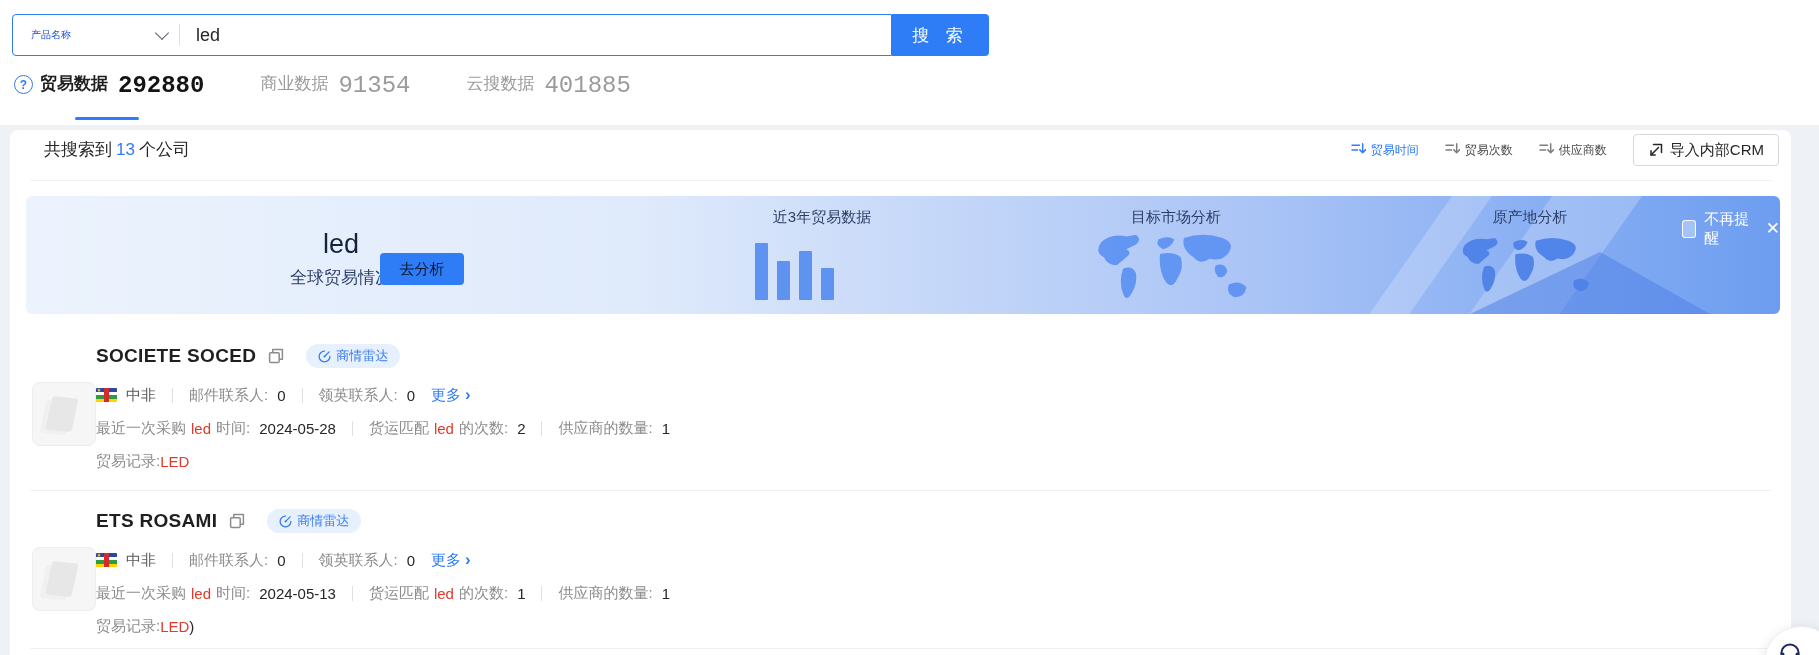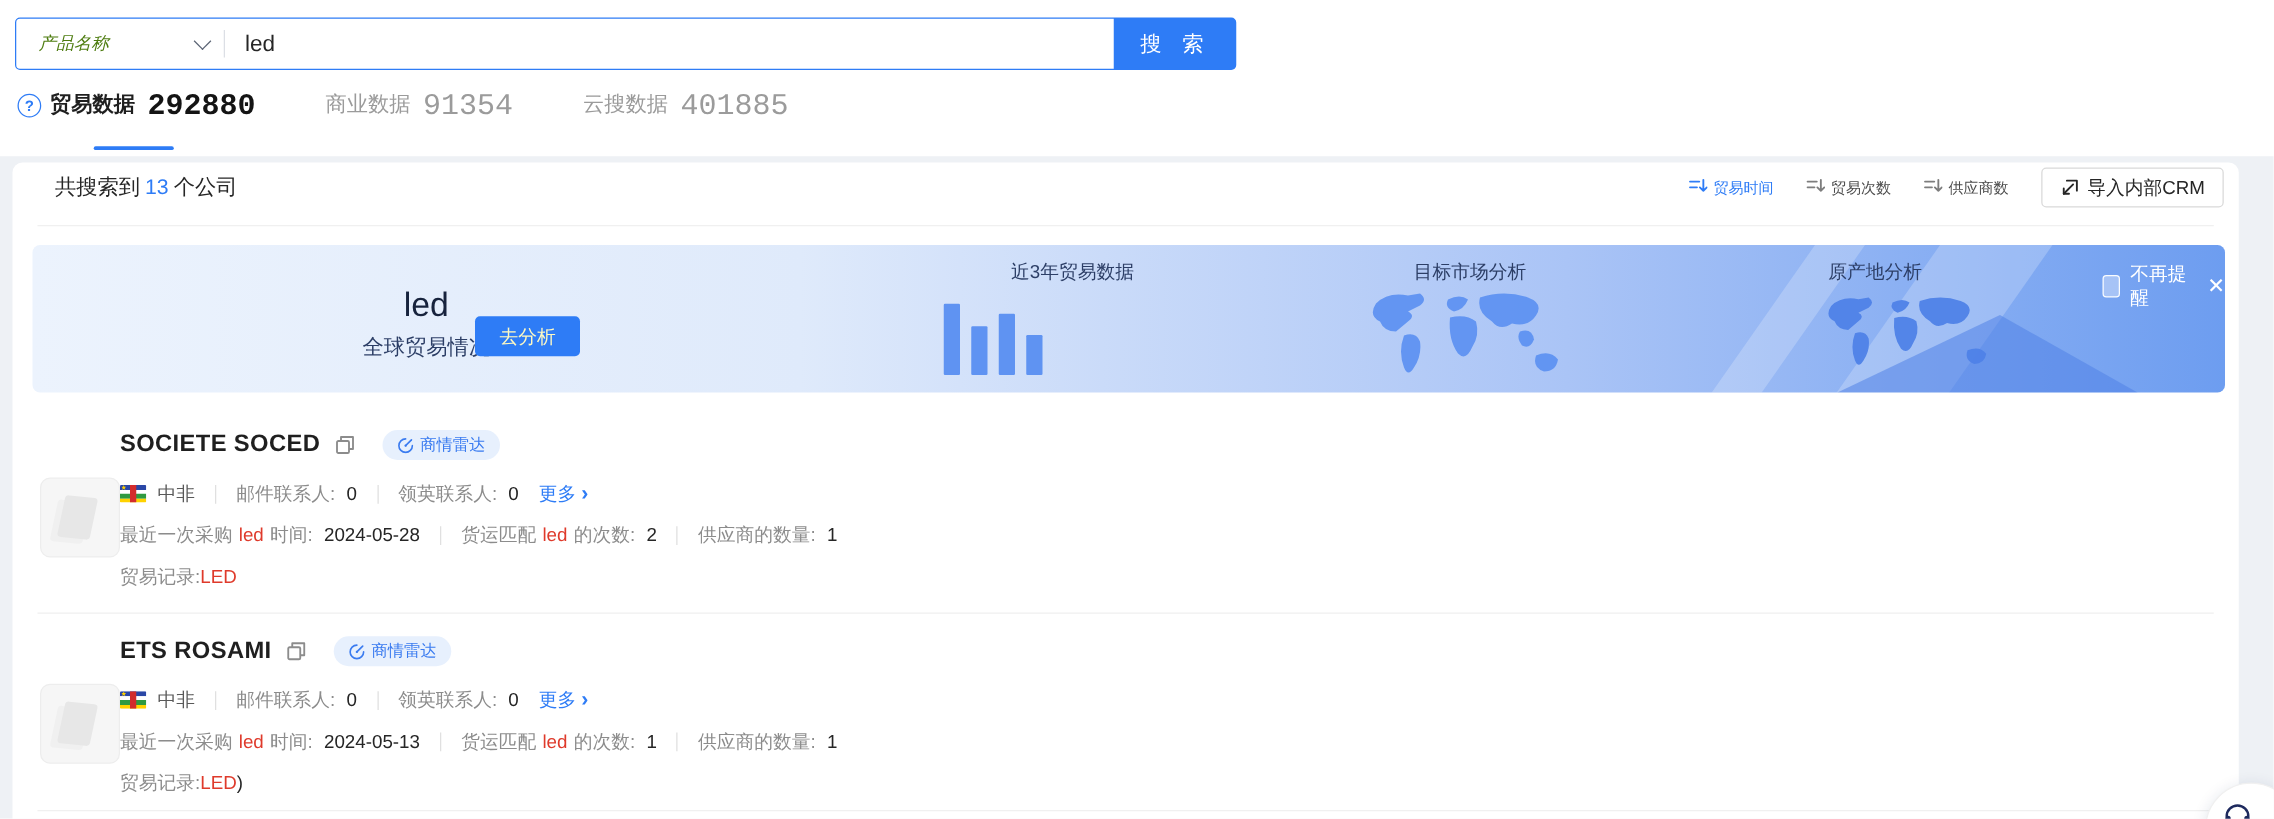--- a/index.html
+++ b/index.html
@@ -4,21 +4,21 @@
 <style>
   html,body{margin:0;padding:0;}
   body{width:1819px;height:655px;overflow:hidden;font-family:"Liberation Sans","DejaVu Sans",sans-serif;background:#fff;}
   .stage{position:relative;width:1819px;height:655px;overflow:hidden;}
 
   
   .header{position:absolute;left:0;top:0;width:100%;height:125px;background:#fff;}
   .search-wrap{position:absolute;left:12px;top:14px;display:flex;height:42px;}
   .search-box{display:flex;align-items:center;width:878px;height:40px;border:1px solid #2e7cf6;border-radius:4px 0 0 4px;background:#fff;}
   .search-cat{display:flex;align-items:center;justify-content:space-between;width:136px;padding:0 12px 0 18px;cursor:pointer;}
-  .search-cat-label{font-size:14px;color:#4d7c0f;font-style:italic;}
+  .search-cat-label{font-size:10px;color:#1d4ed8;}
   .chev-down{width:9px;height:9px;border-right:1.5px solid #596273;border-bottom:1.5px solid #596273;transform:rotate(45deg);margin-top:-4px;}
   .search-sep{width:1px;height:22px;background:#dcdfe5;}
   .search-input{flex:1;border:none;outline:none;font-size:18px;color:#262626;padding:0 16px;font-family:inherit;background:transparent;}
   .search-btn{width:97px;height:42px;background:#2e7cf6;color:#fff;font-size:17px;border:none;border-radius:0 4px 4px 0;cursor:pointer;letter-spacing:6px;display:flex;align-items:center;justify-content:center;padding-left:6px;}
 
   
   .tabs{position:absolute;left:14px;top:72px;display:flex;align-items:flex-end;}
   .tab{display:flex;align-items:flex-end;cursor:pointer;}
   .help-badge{width:17px;height:17px;border-radius:50%;border:1.5px solid #2e7cf6;color:#2e7cf6;font-size:12px;display:flex;align-items:center;justify-content:center;margin:0 7px 4px 0;font-weight:bold;}
   .tab-label{font-size:17px;color:#9b9b9b;padding-bottom:3px;}
@@ -45,21 +45,21 @@
   .divider{position:absolute;left:20px;right:20px;height:1px;background:#f0f0f0;}
 
   
   .banner{position:absolute;left:16px;top:66px;width:1754px;height:118px;border-radius:6px;overflow:hidden;
     background:linear-gradient(90deg,#ecf3fd 0%,#dfeafb 35%,#aac4f6 70%,#6d9df0 100%);}
   .banner-streak{position:absolute;background:rgba(255,255,255,0.22);transform:skewX(-35deg);}
   .banner-tri{position:absolute;right:70px;bottom:0;width:0;height:0;border-left:130px solid transparent;border-right:110px solid transparent;border-bottom:62px solid rgba(80,130,230,0.55);}
   .kw-group{position:absolute;left:250px;top:34px;width:130px;text-align:center;color:#1b2b4d;}
   .kw-title{font-size:27px;line-height:28px;color:#17233d;}
   .kw-sub{font-size:17px;margin-top:8px;color:#2c3e66;}
-  .analyze-btn{position:absolute;left:354px;top:57px;width:84px;height:32px;background:#2e7cf6;color:#fef9c3;font-size:15px;border:none;border-radius:4px;cursor:pointer;}
+  .analyze-btn{position:absolute;left:354px;top:57px;width:84px;height:32px;background:#2e7cf6;color:#0f172a;font-size:15px;border:none;border-radius:4px;cursor:pointer;}
   .mini-title{position:absolute;top:12px;font-size:15px;color:#2c3e66;text-align:center;width:180px;}
   .bars{position:absolute;left:729px;top:46px;height:58px;display:flex;align-items:flex-end;gap:9px;}
   .bars .bar{width:13px;background:#5f93f2;border-radius:1px;}
   .map-box{position:absolute;top:34px;opacity:.95;}
   .dismiss{position:absolute;left:1656px;top:14px;display:flex;align-items:center;color:#fff;font-size:15px;}
   .dismiss-check{width:16px;height:16px;border:1.5px solid rgba(255,255,255,.95);background:rgba(255,255,255,.35);border-radius:3px;margin-right:8px;cursor:pointer;}
   .dismiss-close{margin-left:16px;font-size:17px;color:#fff;cursor:pointer;line-height:16px;}
 
   
   .company{position:absolute;left:22px;display:flex;}
@@ -174,42 +174,42 @@
         <div class="banner-streak" style="right:180px;top:-20px;width:90px;height:160px"></div>
         <div class="banner-streak" style="right:330px;top:-20px;width:40px;height:160px"></div>
         <div class="banner-tri"></div>
 
         <div class="kw-group">
           <div class="kw-title">led</div>
           <div class="kw-sub">全球贸易情况</div>
         </div>
         <button class="analyze-btn">去分析</button>
 
-        <div class="mini-title" style="left:742px">近3年贸易数据</div>
+        <div class="mini-title" style="left:706px">近3年贸易数据</div>
         <div class="bars">
             <div class="bar" style="height: 57px; background: rgb(95, 147, 242);"></div>
             <div class="bar" style="height: 39px; background: rgb(95, 147, 242);"></div>
             <div class="bar" style="height: 49px; background: rgb(95, 147, 242);"></div>
             <div class="bar" style="height: 32px; background: rgb(95, 147, 242);"></div>
           </div>
 
         <div class="mini-title" style="left:1060px">目标市场分析</div>
         <div class="map-box" style="left:1062px">
           <svg width="176" height="80" viewBox="0 0 110 50" fill="#5f93f2">
             <path d="M8 8 Q14 2 24 4 L30 3 Q34 6 30 9 L24 12 Q28 14 24 17 L18 22 Q12 22 10 17 Q4 14 8 8 Z"></path>
             <path d="M22 24 Q28 22 30 27 Q31 34 27 40 Q24 45 22 40 Q19 32 22 24 Z"></path>
             <path d="M44 6 Q50 3 54 6 Q52 11 47 12 Q42 10 44 6 Z"></path>
             <path d="M45 15 Q53 13 58 17 Q60 24 56 30 Q53 37 49 33 Q44 26 45 15 Z"></path>
             <path d="M60 5 Q72 1 84 5 Q92 8 88 14 Q84 20 76 18 Q70 22 66 17 Q58 12 60 5 Z"></path>
             <path d="M80 22 Q86 20 87 26 Q85 31 81 29 Q78 25 80 22 Z"></path>
             <path d="M88 34 Q95 31 99 36 Q98 42 92 42 Q86 40 88 34 Z"></path>
           </svg>
         </div>
 
-        <div class="mini-title" style="left:1384px">原产地分析</div>
+        <div class="mini-title" style="left:1414px">原产地分析</div>
         <div class="map-box" style="left:1428px;top:36px">
           <svg width="150" height="72" viewBox="0 0 110 50" fill="#4f82e8">
             <path d="M8 8 Q14 2 24 4 L30 3 Q34 6 30 9 L24 12 Q28 14 24 17 L18 22 Q12 22 10 17 Q4 14 8 8 Z"></path>
             <path d="M22 24 Q28 22 30 27 Q31 34 27 40 Q24 45 22 40 Q19 32 22 24 Z"></path>
             <path d="M44 6 Q50 3 54 6 Q52 11 47 12 Q42 10 44 6 Z"></path>
             <path d="M45 15 Q53 13 58 17 Q60 24 56 30 Q53 37 49 33 Q44 26 45 15 Z"></path>
             <path d="M60 5 Q72 1 84 5 Q92 8 88 14 Q84 20 76 18 Q70 22 66 17 Q58 12 60 5 Z"></path>
             <path d="M88 34 Q95 31 99 36 Q98 42 92 42 Q86 40 88 34 Z"></path>
           </svg>
         </div>

